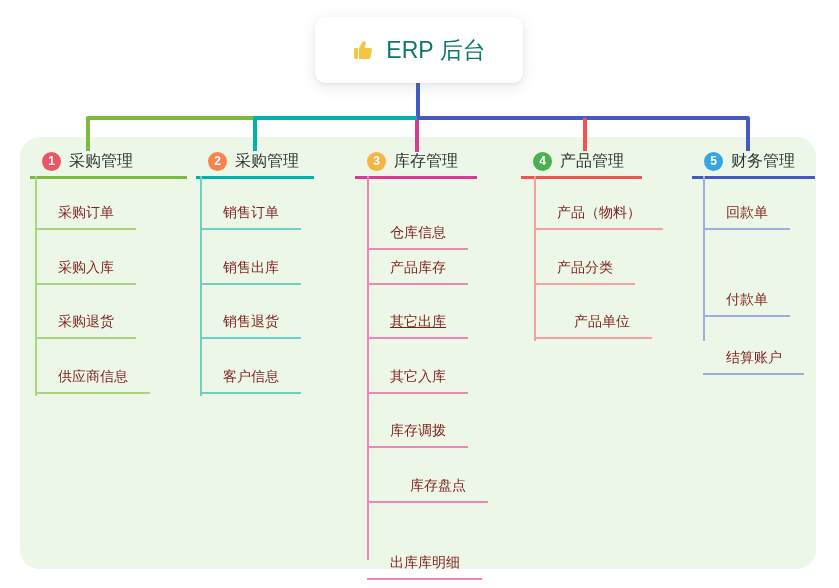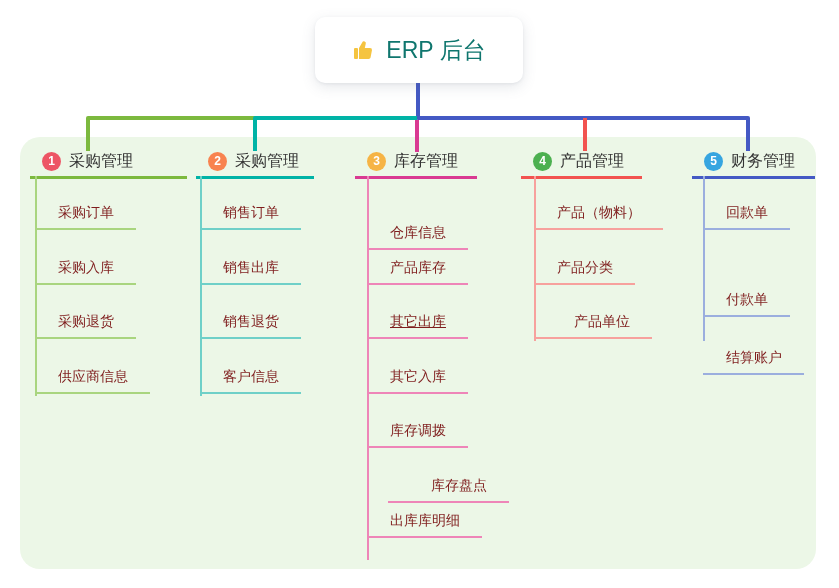--- a/index.html
+++ b/index.html
@@ -73,22 +73,22 @@
       <div class="branch-heading" style="left: 355px; top: 150px; width: 122px; border-bottom-color: rgb(217, 58, 146);">
         <span class="badge" style="background: rgb(246, 180, 69);">3</span>
         <span>库存管理</span>
       </div>
       <div class="sub-vline" style="left: 367px; top: 176px; height: 383.6px; background: rgb(238, 133, 184);"></div>
       <div class="leaf-node" style="left: 367px; top: 202px; border-bottom-color: rgb(238, 133, 184); margin-top: 20px;">仓库信息</div>
       <div class="leaf-node" style="left: 367px; top: 257px; border-bottom-color: rgb(238, 133, 184);">产品库存</div>
       <div class="leaf-node" style="left: 367px; top: 311px; border-bottom-color: rgb(238, 133, 184); text-decoration: underline;">其它出库</div>
       <div class="leaf-node" style="left: 367px; top: 366px; border-bottom-color: rgb(238, 133, 184); text-align: right;">其它入库</div>
       <div class="leaf-node" style="left: 367px; top: 420px; border-bottom-color: rgb(238, 133, 184);">库存调拨</div>
-      <div class="leaf-node" style="left: 388px; top: 475px; border-bottom-color: rgb(238, 133, 184); padding-left: 43px;">库存盘点</div>
-      <div class="leaf-node" style="left: 367px; top: 510px; border-bottom-color: rgb(238, 133, 184);">出库库明细</div>
+      <div class="leaf-node" style="left: 367px; top: 475px; border-bottom-color: rgb(238, 133, 184); padding-left: 43px;">库存盘点</div>
+      <div class="leaf-node" style="left: 367px; top: 552px; border-bottom-color: rgb(238, 133, 184);">出库库明细</div>
       <div class="branch-heading" style="left: 521px; top: 150px; width: 121px; border-bottom-color: rgb(242, 83, 80);">
         <span class="badge" style="background: rgb(76, 176, 80);">4</span>
         <span>产品管理</span>
       </div>
       <div class="sub-vline" style="left: 534px; top: 176px; height: 165.2px; background: rgb(247, 161, 157);"></div>
       <div class="leaf-node" style="left: 534px; top: 202px; border-bottom-color: rgb(247, 161, 157);">产品（物料）</div>
       <div class="leaf-node" style="left: 534px; top: 257px; border-bottom-color: rgb(247, 161, 157);">产品分类</div>
       <div class="leaf-node" style="left: 534px; top: 311px; border-bottom-color: rgb(247, 161, 157); padding-left: 40px;">产品单位</div>
       <div class="branch-heading" style="left: 692px; top: 150px; width: 123px; border-bottom-color: rgb(68, 89, 196);">
         <span class="badge" style="background: rgb(54, 165, 224);">5</span>

